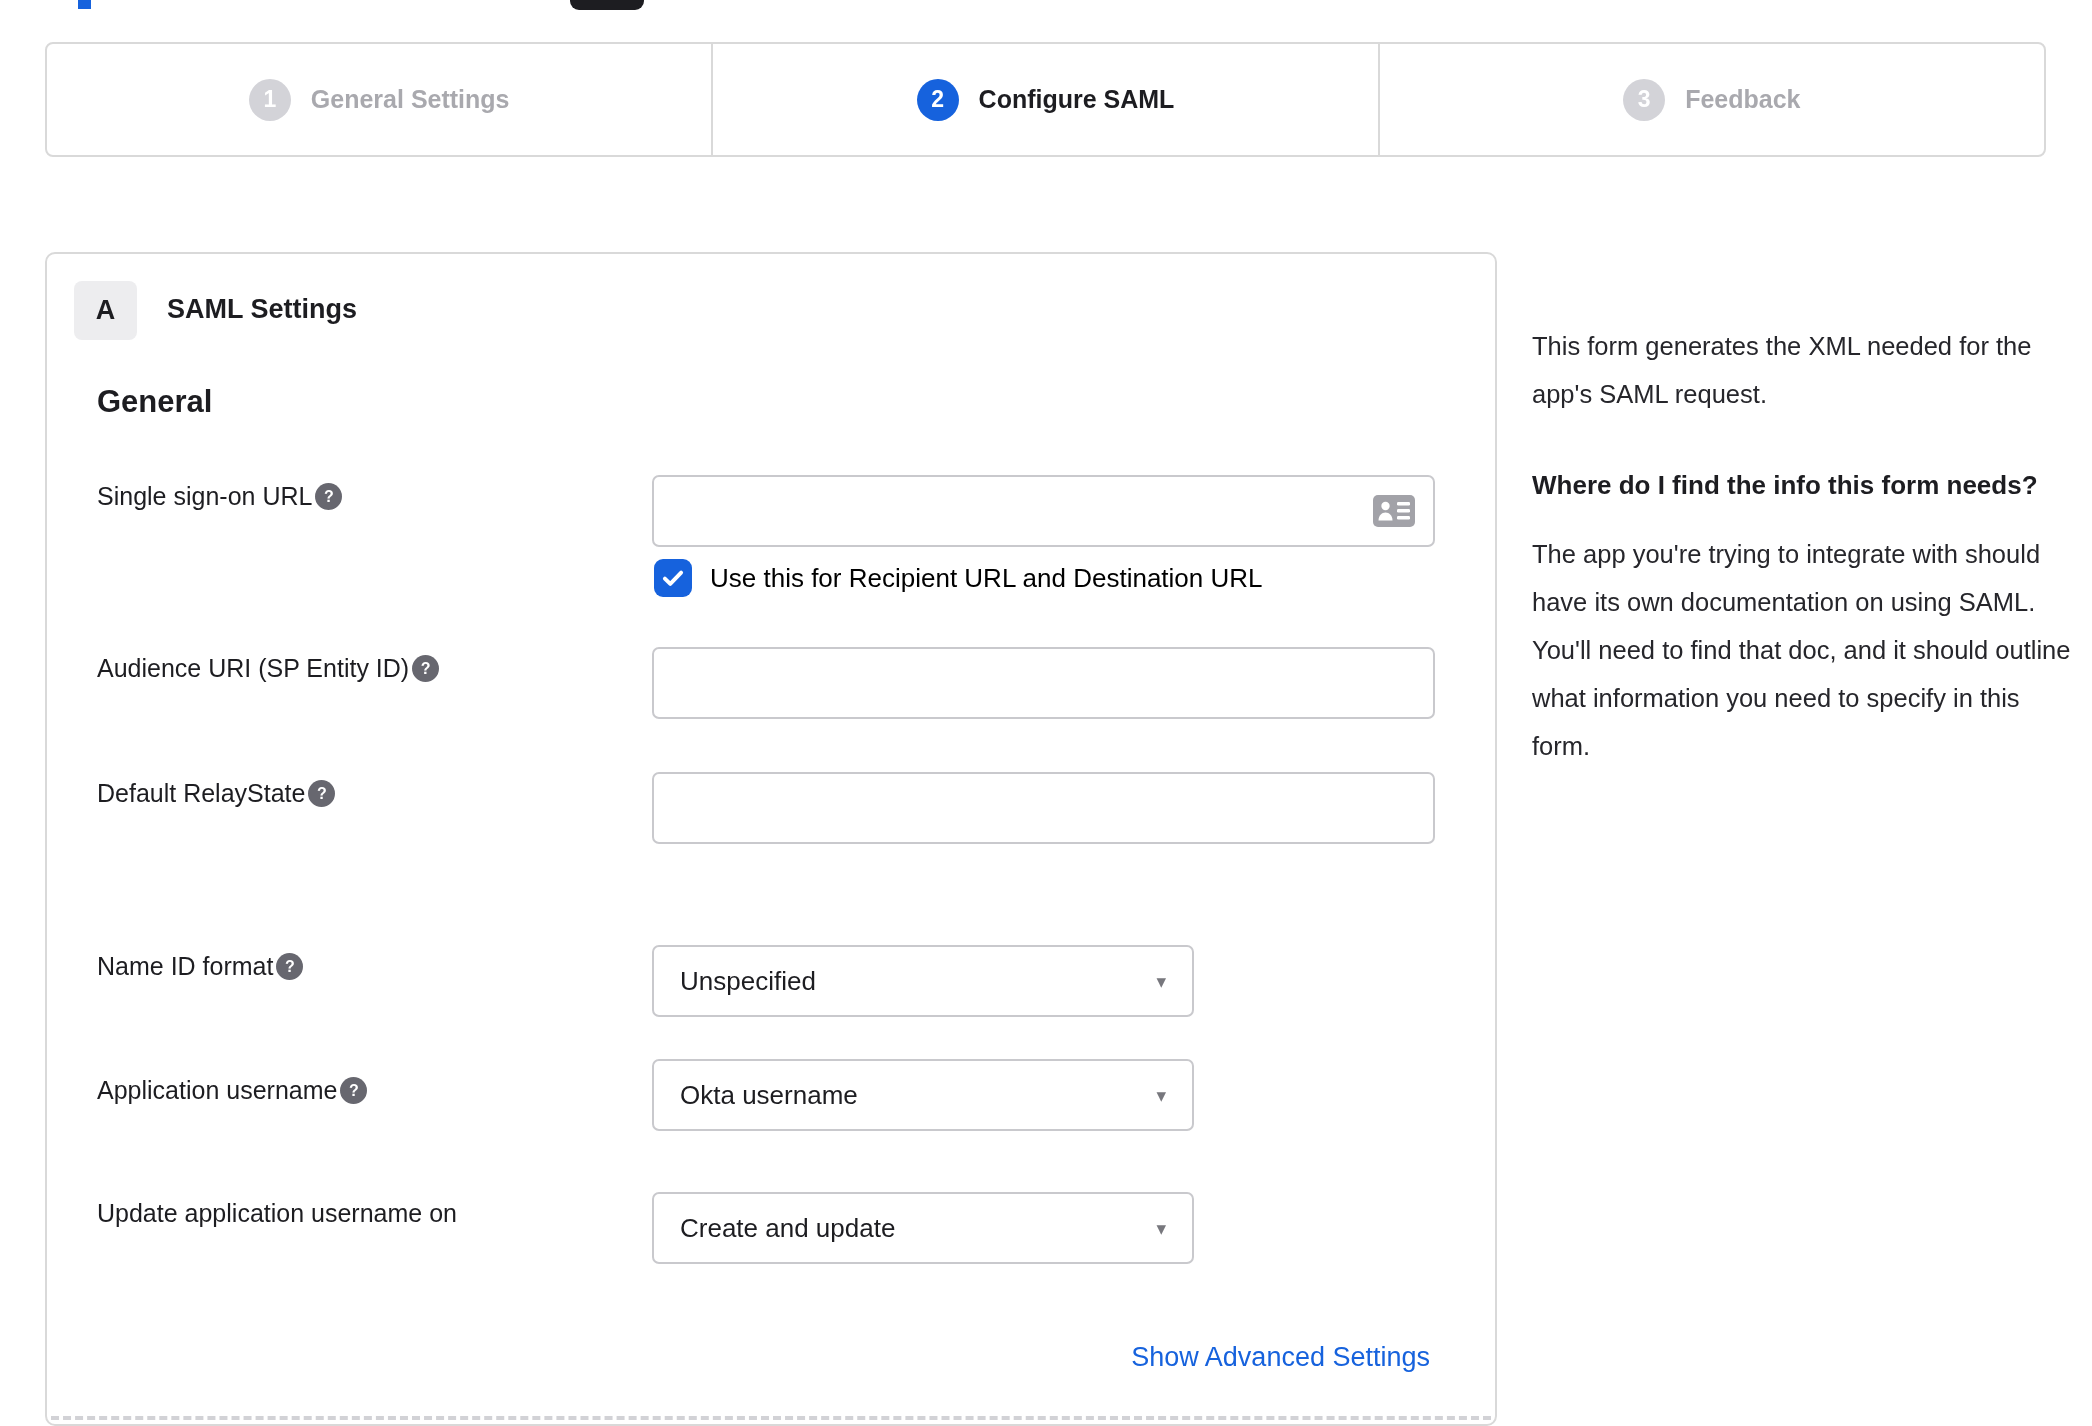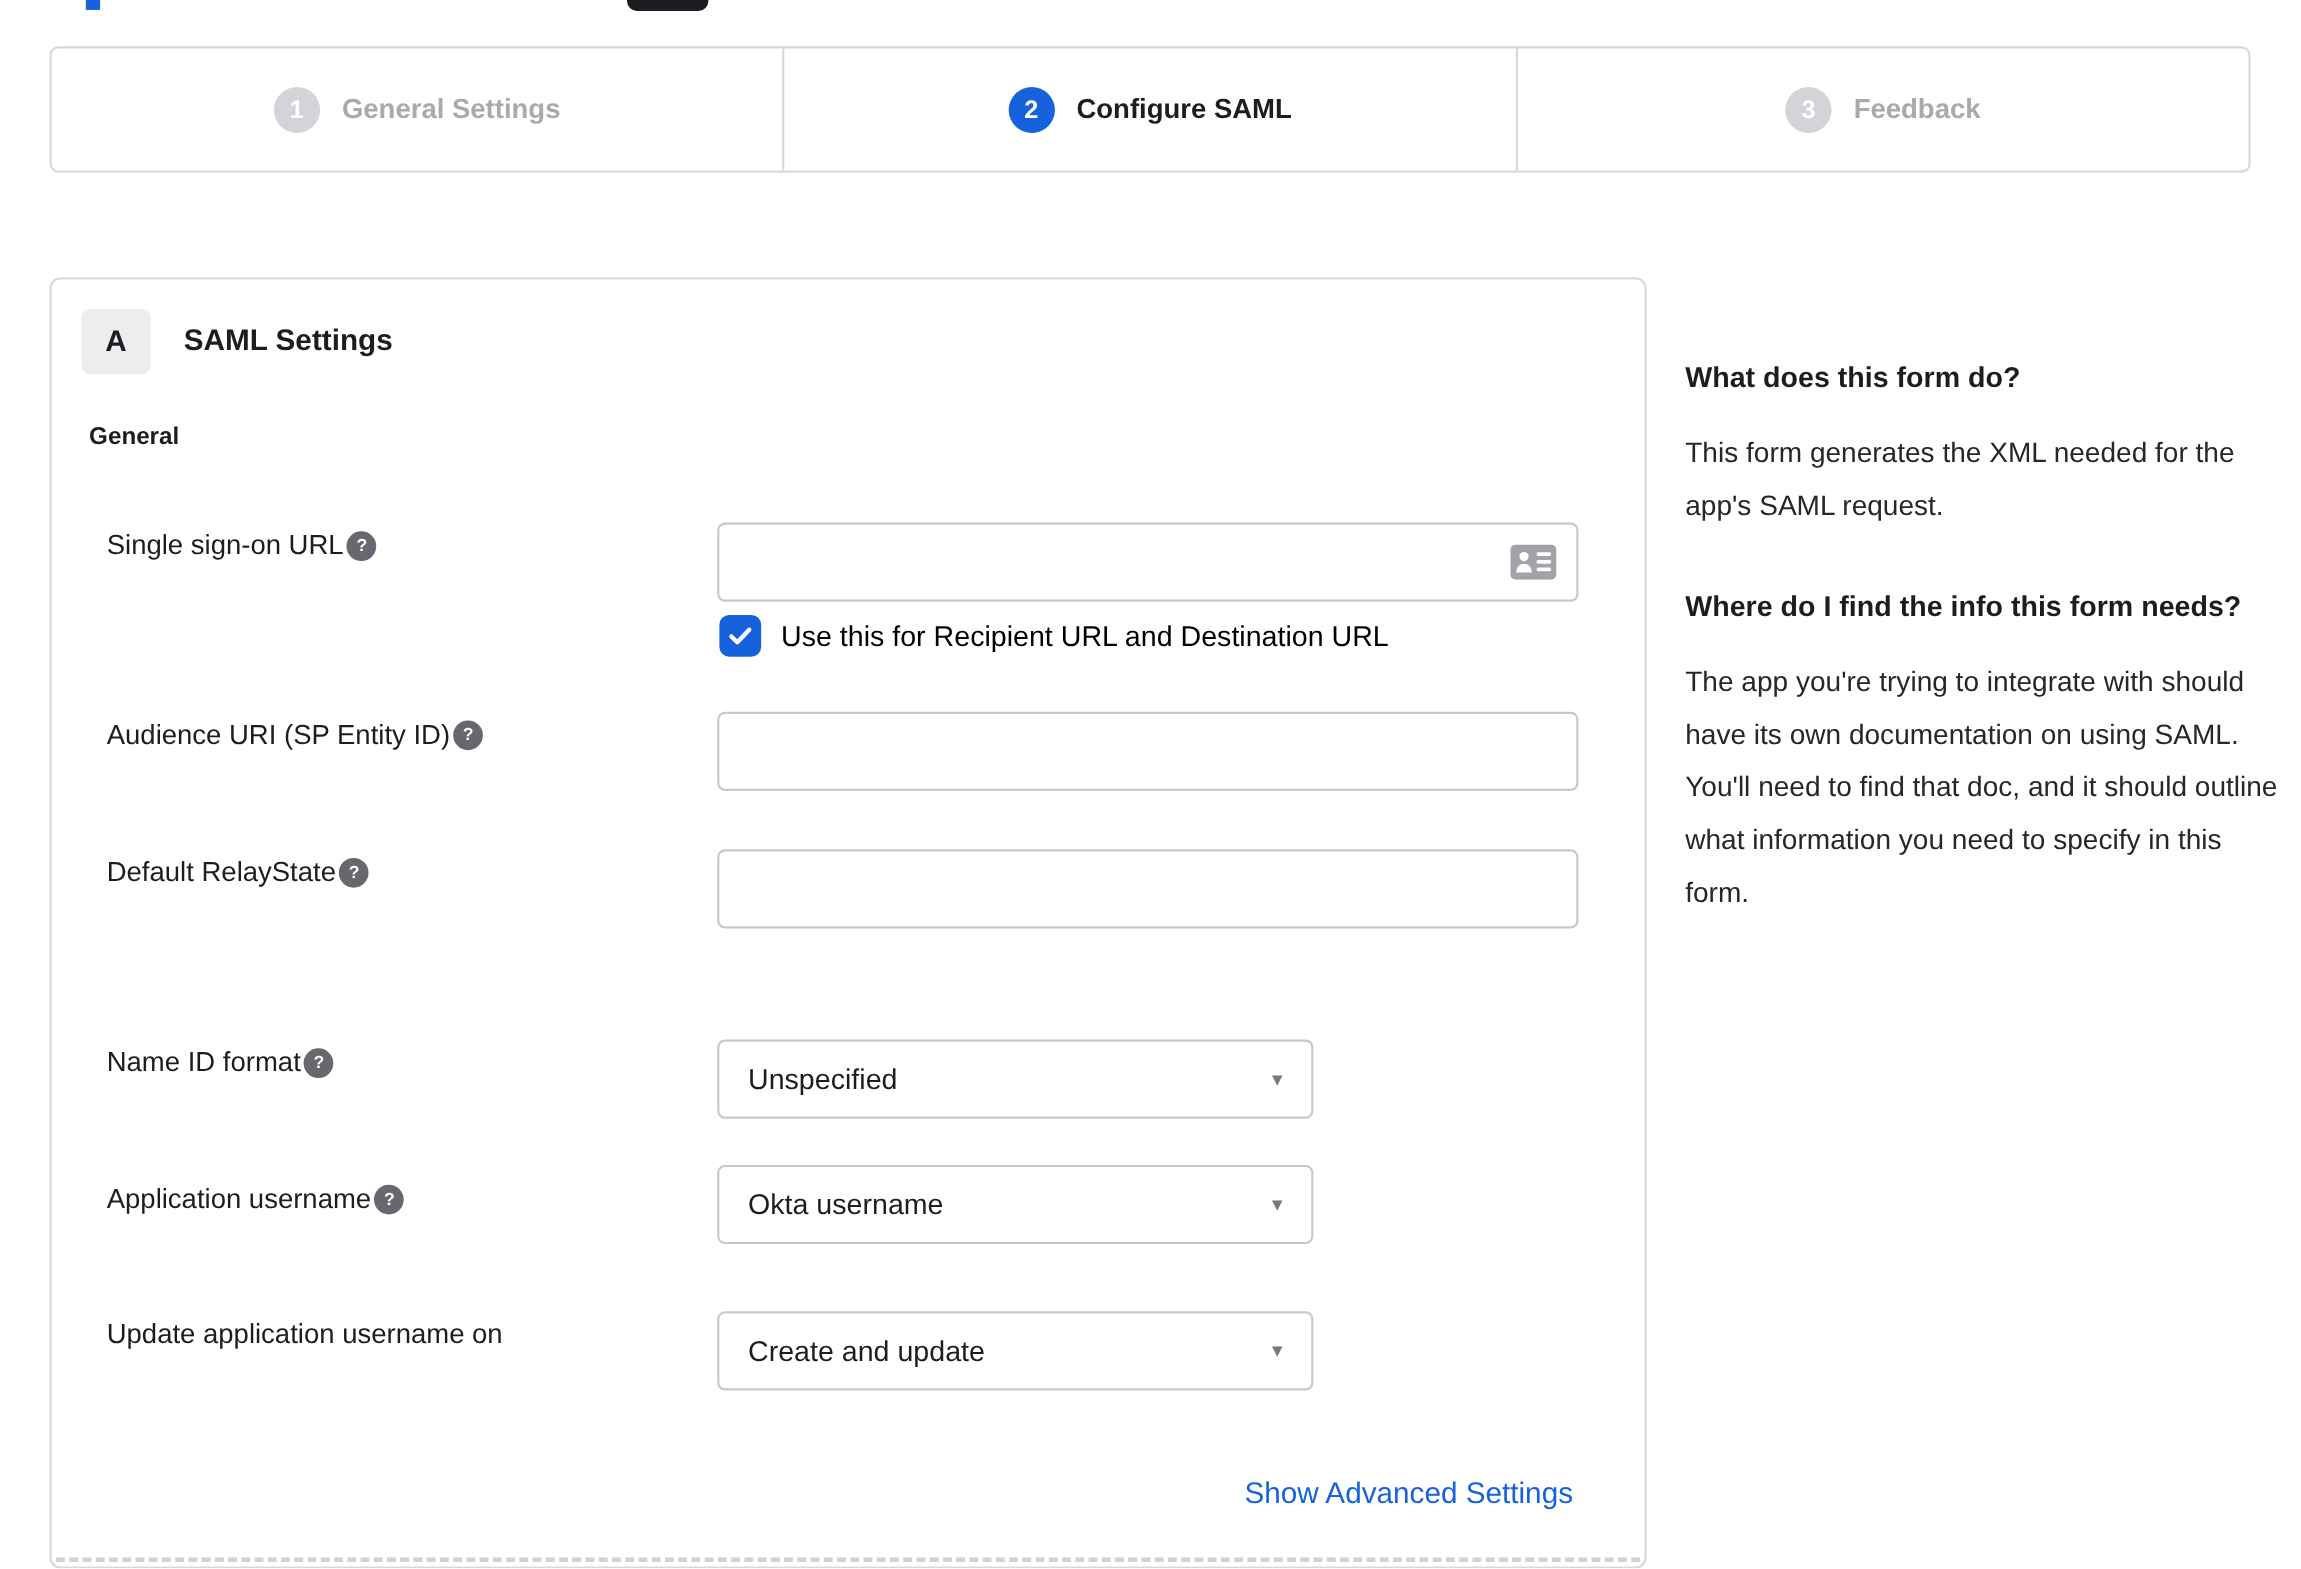--- a/index.html
+++ b/index.html
@@ -36,21 +36,21 @@
     position:absolute; left:45px; top:252px; width:1452px; height:1174px;
     background:#fff; border:2px solid #d9d9d9; border-radius:10px;
   }
   .section-badge {
     position:absolute; left:27px; top:27px; width:63px; height:59px;
     background:#ededef; border-radius:8px;
     display:flex; align-items:center; justify-content:center;
     font-size:27px; font-weight:700; color:#1d1d21;
   }
   .section-title { position:absolute; left:120px; top:40px; font-size:27px; font-weight:700; }
-  .general-heading { position:absolute; left:34px; top:130px; font-size:22px; font-weight:700; }
+  .general-heading { position:absolute; left:50px; top:130px; font-size:31px; font-weight:700; }
 
   .field-label { position:absolute; left:50px; font-size:25px; color:#1d1d21; white-space:nowrap; display:flex; align-items:center; gap:3px; }
   .help-icon {
     width:27px; height:27px; border-radius:50%; background:#67676f; flex:0 0 auto;
     display:inline-flex; align-items:center; justify-content:center;
     color:#fff; font-size:16px; font-weight:700; cursor:pointer;
   }
 
   .text-input-wrap { position:absolute; left:605px; width:783px; height:72px; }
   .text-input {
@@ -185,19 +185,18 @@
       <span class="select-value">Create and update</span>
       <span class="arrow">▾</span>
     </div>
 
     <a class="advanced-link">Show Advanced Settings</a>
 
     <div class="dashed-divider"></div>
   </div>
 
   <aside class="help-panel">
-    <div class="help-title">What does this form do?</div>
     <div class="help-body">This form generates the XML needed for the app's SAML request.</div>
     <div class="help-title">Where do I find the info this form needs?</div>
     <div class="help-body">The app you're trying to integrate with should have its own documentation on using SAML. You'll need to find that doc, and it should outline what information you need to specify in this form.</div>
   </aside>
 
 </div>
 
 </body></html>

